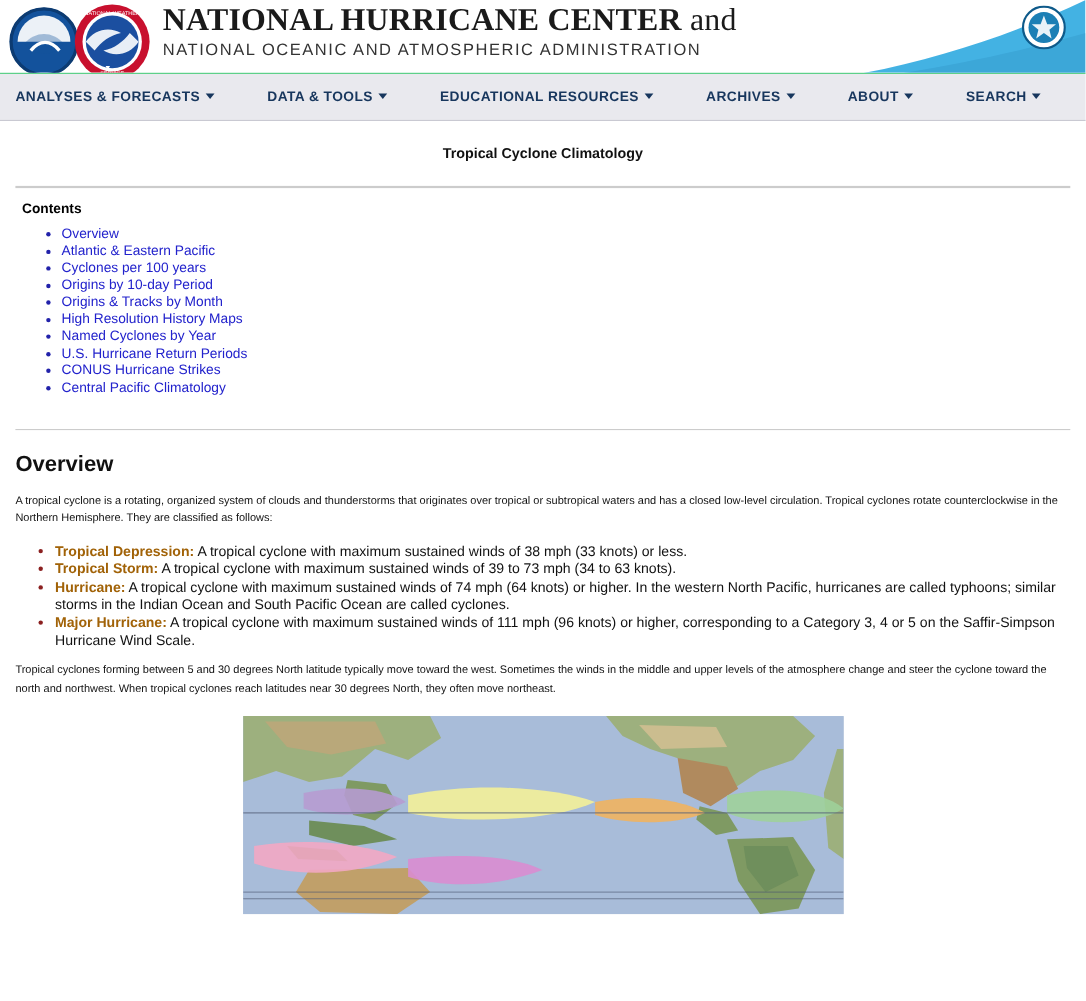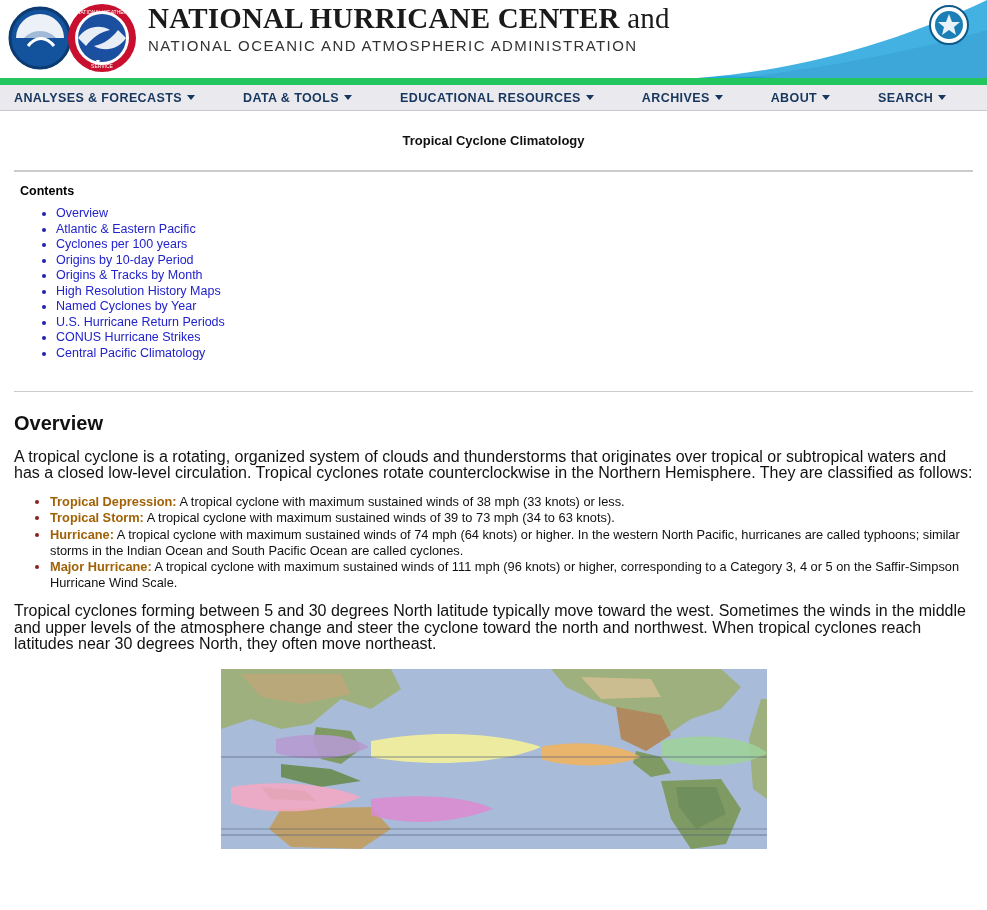--- a/index.html
+++ b/index.html
@@ -10,21 +10,21 @@
     height: 910px;
     background: #ffffff;
     font-family: "Liberation Sans", sans-serif;
     color: #000000;
     overflow: hidden;
   }
 
   
   .banner {
     position: relative;
-    height: 78px;
+    height: 66px;
     background: #ffffff;
     overflow: hidden;
   }
   .banner-swoosh {
     position: absolute;
     right: 0;
     top: 0;
     width: 330px;
     height: 78px;
     overflow: hidden;
@@ -66,23 +66,23 @@
   .doc-seal {
     position: absolute;
     right: 18px;
     top: 5px;
     width: 40px;
     height: 40px;
   }
 
   
   .navbar {
-    height: 33px;
+    height: 44px;
     background: #e9e9ee;
-    border-top: 7px solid #22c55e;
+    border-top: 1px solid #22c55e;
     border-bottom: 1px solid #c9c9d2;
     display: flex;
     align-items: center;
     padding-left: 14px;
   }
   .navitem {
     font-size: 12.5px;
     font-weight: bold;
     letter-spacing: 0.4px;
     color: #17365d;
@@ -161,21 +161,21 @@
     margin: 30px 0 0 0;
   }
 
   h2.section {
     font-size: 20px;
     font-weight: bold;
     margin: 20px 0 14px 0;
     color: #111;
   }
   p.body {
-    font-size: 16px;
+    font-size: 10px;
     line-height: 16.5px;
     margin: 0 0 12px 0;
     color: #111;
   }
   ul.defs {
     margin: 0 0 12px 0;
     padding-left: 36px;
     list-style: disc;
   }
   ul.defs li {

